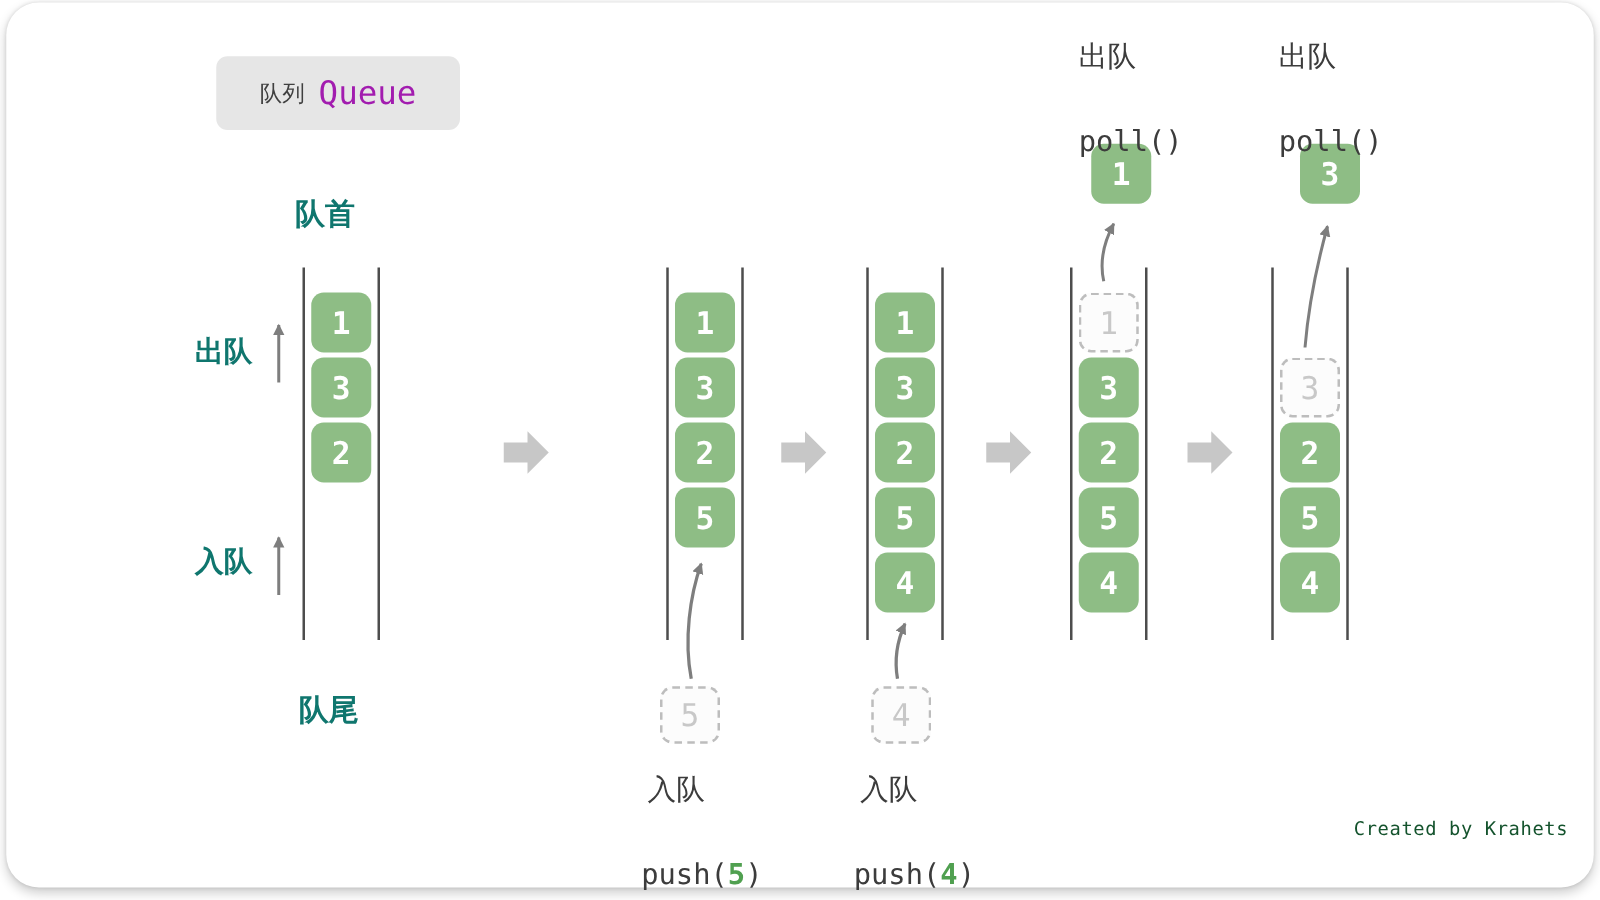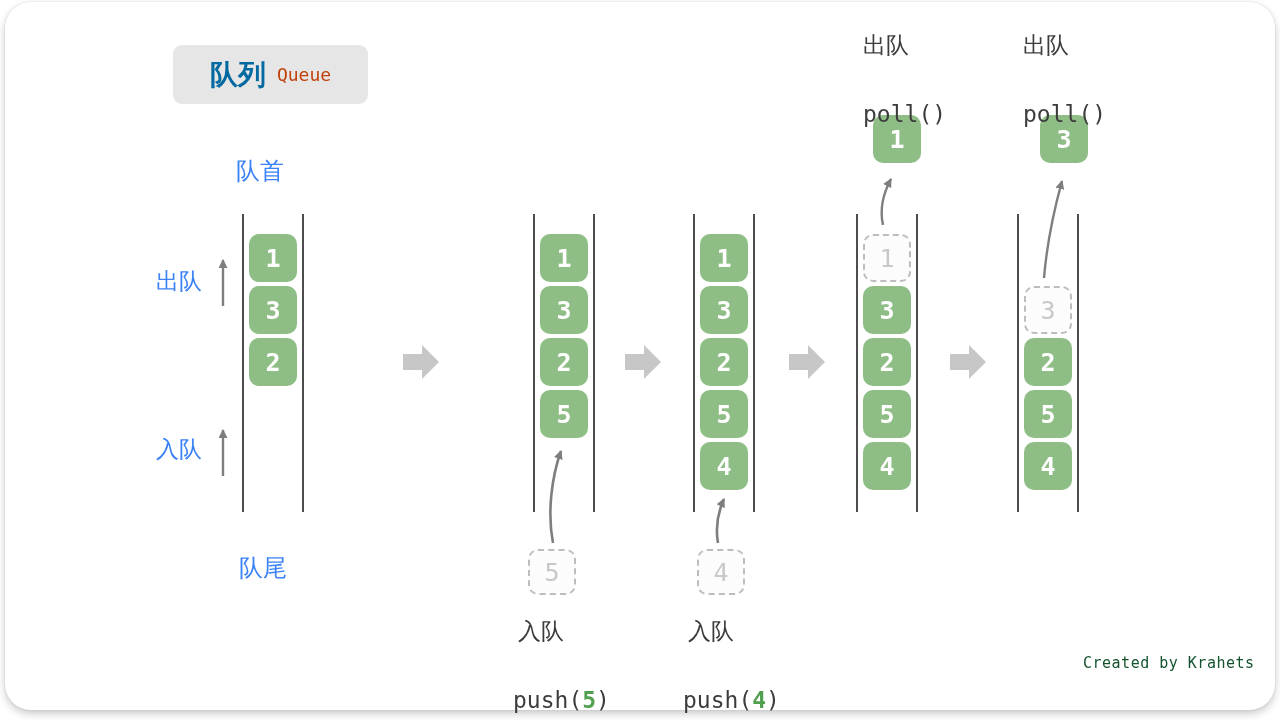--- a/index.html
+++ b/index.html
@@ -19,25 +19,25 @@
     box-shadow: 0 4px 9px rgba(0,0,0,0.20), 0 0 3px rgba(0,0,0,0.10);
   }
 
   
   .title-badge {
     position: absolute; left: 168px; top: 43px;
     width: 195px; height: 59px;
     background: #e6e6e6; border-radius: 9px;
     display: flex; align-items: center; justify-content: center; gap: 11px;
   }
-  .title-zh { font-size: 28px; font-weight: 700; color: #0369a1; }
-  .title-en { font-family: "DejaVu Sans Mono", monospace; font-size: 18px; color: #c2410c; }
+  .title-zh { font-size: 18px; font-weight: 400; color: #404040; }
+  .title-en { font-family: "DejaVu Sans Mono", monospace; font-size: 26px; color: #a21caf; }
 
   
-  .side-label { position: absolute; color: #3b82f6; font-weight: 400; white-space: nowrap; }
+  .side-label { position: absolute; color: #0f766e; font-weight: 700; white-space: nowrap; }
   .lbl-head   { left: 231px; top: 153px; font-size: 24px; }
   .lbl-tail   { left: 234px; top: 538px; font-size: 24px; margin-top: 12px; }
   .lbl-deq    { left: 151px; top: 264px; font-size: 23px; }
   .lbl-enq    { left: 151px; top: 432px; font-size: 23px; }
 
   
   .wall {
     position: absolute; top: 212px;
     width: 2px; height: 298px;
     background: #4d4d4d;

